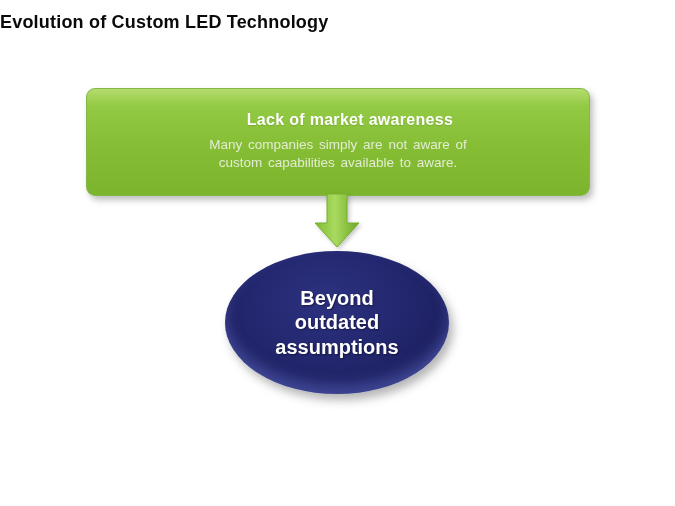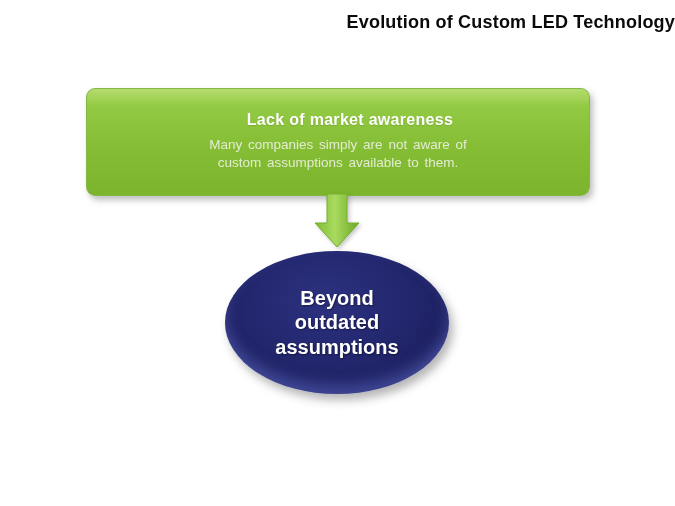--- a/index.html
+++ b/index.html
@@ -13,21 +13,21 @@
     width: 675px;
     height: 506px;
     background: #ffffff;
     overflow: hidden;
   }
   .slide-title {
     position: absolute;
     top: 12px;
     left: 0;
     width: 100%;
-    text-align: right;
+    text-align: left;
     font-size: 18px;
     font-weight: bold;
     color: #0a0a0a;
     letter-spacing: 0.2px;
   }
   .awareness-box {
     position: absolute;
     left: 86px;
     top: 88px;
     width: 504px;
@@ -90,21 +90,21 @@
 <body>
 
 <div class="slide">
 
   <div class="slide-title">Evolution of Custom LED Technology</div>
 
   <div class="awareness-box">
     <div class="awareness-heading">Lack of market awareness</div>
     <div class="awareness-body">
       <div>Many  companies  simply  are not aware of</div>
-      <div>custom assumptions  available  to them.</div>
+      <div>custom capabilities  available  to aware.</div>
     </div>
   </div>
 
   <svg class="down-arrow" viewBox="0 0 52 54" aria-hidden="true">
     <defs>
       <linearGradient id="arrowGrad" x1="0" y1="0" x2="1" y2="0">
         <stop offset="0" stop-color="#7fba30"></stop>
         <stop offset="0.45" stop-color="#a9da5f"></stop>
         <stop offset="1" stop-color="#6ca827"></stop>
       </linearGradient>

